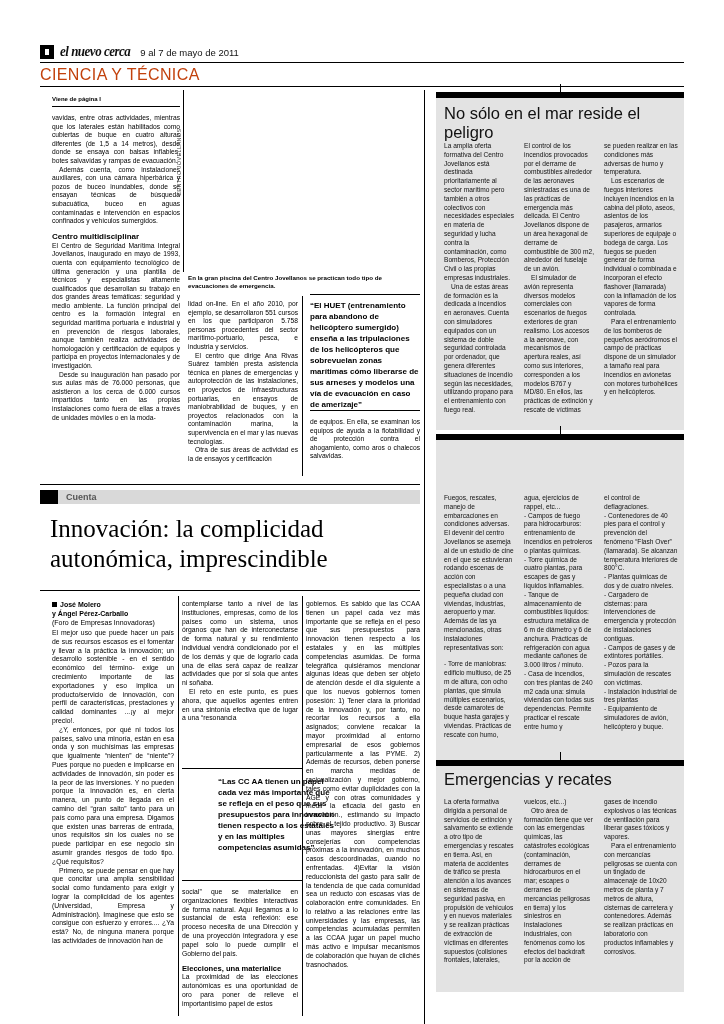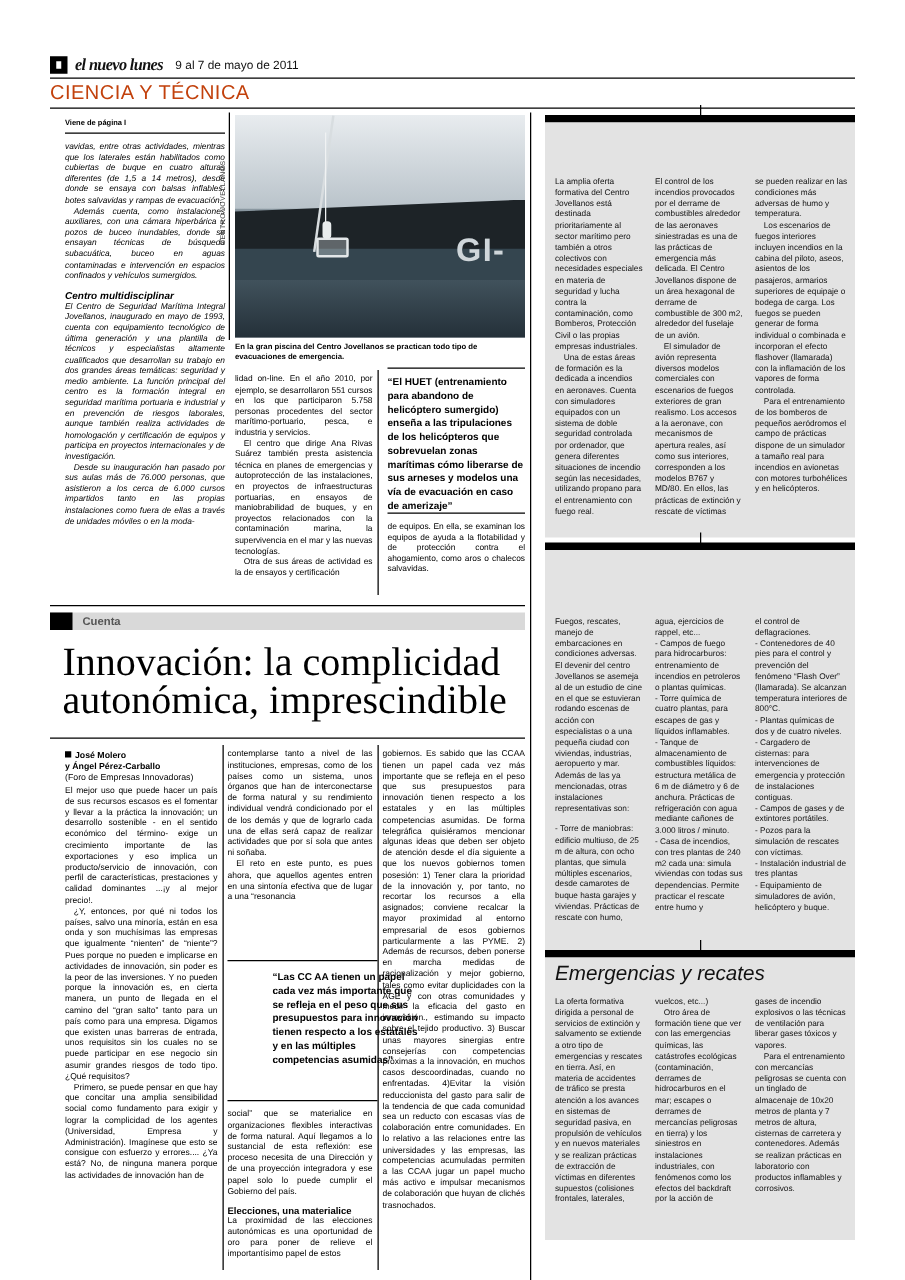--- a/index.html
+++ b/index.html
@@ -138,21 +138,21 @@
     position:absolute;left:40px;top:490px;width:380px;height:14px;
     background:#d9d9d9;
   }
   .tribuna-tag .blk{position:absolute;left:0;top:0;width:18px;height:14px;background:#000;}
   .tribuna-tag .lbl{
     position:absolute;left:26px;top:2px;font-size:9px;font-weight:bold;color:#555;
   }
   .tribuna-head{
     position:absolute;left:50px;top:514px;width:372px;
     font-family:"Liberation Serif",serif;
-    font-size:32px;line-height:30px;color:#000;
+    font-size:25px;line-height:30px;color:#000;
   }
   .tribuna-rule2{position:absolute;left:40px;top:590px;width:380px;height:1px;background:#000;}
 
   .byline{
     font-size:7px;font-weight:bold;line-height:9px;margin-bottom:2px;
   }
   .byline .sq{display:inline-block;width:5px;height:5px;background:#000;margin-right:3px;}
   .byline .org{font-weight:normal;}
 
   .tcol{
@@ -188,52 +188,41 @@
   .gb-col p.first{text-indent:0;}
   .gb-tick{position:absolute;width:1px;background:#000;}
 </style>
 </head>
 <body>
 
 <div class="page">
 
   <div class="masthead">
     <span class="mast-square"></span>
-    <span class="mast-logo">el nuevo lunes</span>
+    <span class="mast-logo">el nuevo cerca</span>
     <span class="mast-date">9 al 7 de mayo de 2011</span>
   </div>
   <div class="mast-rule"></div>
   <div class="section-title">CIENCIA Y TÉCNICA</div>
   <div class="section-rule"></div>
 
   <div class="colrule" style="left:183px;top:90px;height:182px;"></div>
   <div class="colrule" style="left:424px;top:90px;height:942px;"></div>
 
   <div class="viene">Viene de página I</div>
   <div class="viene-rule"></div>
 
-  <div class="newscol" style="left:52px;top:114px;width:128px;font-style:italic;">
+  <div class="newscol" style="left:52px;top:114px;width:128px;">
     <p class="first">vavidas, entre otras actividades, mientras que los laterales están habilitados como cubiertas de buque en cuatro alturas diferentes (de 1,5 a 14 metros), desde donde se ensaya con balsas inflables, botes salvavidas y rampas de evacuación.</p>
     <p>Además cuenta, como instalaciones auxiliares, con una cámara hiperbárica y pozos de buceo inundables, donde se ensayan técnicas de búsqueda subacuática, buceo en aguas contaminadas e intervención en espacios confinados y vehículos sumergidos.</p>
     <h3>Centro multidisciplinar</h3>
     <p class="first">El Centro de Seguridad Marítima Integral Jovellanos, inaugurado en mayo de 1993, cuenta con equipamiento tecnológico de última generación y una plantilla de técnicos y especialistas altamente cualificados que desarrollan su trabajo en dos grandes áreas temáticas: seguridad y medio ambiente. La función principal del centro es la formación integral en seguridad marítima portuaria e industrial y en prevención de riesgos laborales, aunque también realiza actividades de homologación y certificación de equipos y participa en proyectos internacionales y de investigación.</p>
     <p>Desde su inauguración han pasado por sus aulas más de 76.000 personas, que asistieron a los cerca de 6.000 cursos impartidos tanto en las propias instalaciones como fuera de ellas a través de unidades móviles o en la moda-</p>
   </div>
 
-  <div class="photo">
-    <div class="sky"></div>
-    <div class="hull"></div>
-    <div class="hull2"></div>
-    <div class="water"></div>
-    <div class="crane"></div>
-    <div class="cable"></div>
-    <div class="basket"></div>
-    <div class="figure"></div>
-    <div class="gi">GI-</div>
-  </div>
   <div class="photo-credit">CENTRO JOVELLANOS</div>
   <div class="photo-caption">En la gran piscina del Centro Jovellanos se practican todo tipo de evacuaciones de emergencia.</div>
 
   <div class="colrule" style="left:302px;top:296px;height:180px;"></div>
   <div class="newscol" style="left:188px;top:300px;width:110px;">
     <p class="first">lidad on-line. En el año 2010, por ejemplo, se desarrollaron 551 cursos en los que participaron 5.758 personas procedentes del sector marítimo-portuario, pesca, e industria y servicios.</p>
     <p>El centro que dirige Ana Rivas Suárez también presta asistencia técnica en planes de emergencias y autoprotección de las instalaciones, en proyectos de infraestructuras portuarias, en ensayos de maniobrabilidad de buques, y en proyectos relacionados con la contaminación marina, la supervivencia en el mar y las nuevas tecnologías.</p>
     <p>Otra de sus áreas de actividad es la de ensayos y certificación</p>
   </div>
 
@@ -282,20 +271,21 @@
     <p class="first">La proximidad de las elecciones autonómicas es una oportunidad de oro para poner de relieve el importantísimo papel de estos</p>
   </div>
 
   <div class="tcol" style="left:306px;top:600px;width:114px;">
     <p class="first">gobiernos. Es sabido que las CCAA tienen un papel cada vez más importante que se refleja en el peso que sus presupuestos para innovación tienen respecto a los estatales y en las múltiples competencias asumidas. De forma telegráfica quisiéramos mencionar algunas ideas que deben ser objeto de atención desde el día siguiente a que los nuevos gobiernos tomen posesión: 1) Tener clara la prioridad de la innovación y, por tanto, no recortar los recursos a ella asignados; conviene recalcar la mayor proximidad al entorno empresarial de esos gobiernos particularmente a las PYME. 2) Además de recursos, deben ponerse en marcha medidas de racionalización y mejor gobierno, tales como evitar duplicidades con la AGE y con otras comunidades y medir la eficacia del gasto en innovación., estimando su impacto sobre el tejido productivo. 3) Buscar unas mayores sinergias entre consejerías con competencias próximas a la innovación, en muchos casos descoordinadas, cuando no enfrentadas. 4)Evitar la visión reduccionista del gasto para salir de la tendencia de que cada comunidad sea un reducto con escasas vías de colaboración entre comunidades. En lo relativo a las relaciones entre las universidades y las empresas, las competencias acumuladas permiten a las CCAA jugar un papel mucho más activo e impulsar mecanismos de colaboración que huyan de clichés trasnochados.</p>
   </div>
 
   <div class="gb-topbar" style="left:436px;top:92px;width:248px;"></div>
   <div class="gb-tick" style="left:560px;top:84px;height:10px;"></div>
   <div class="greybox" style="left:436px;top:98px;width:248px;height:332px;"></div>
+  <div class="gb-head" style="left:444px;top:104px;width:236px;">No sólo en el mar reside el peligro</div>
   <div class="gb-col" style="left:444px;top:142px;width:70px;">
     <p class="first">La amplia oferta formativa del Centro Jovellanos está destinada prioritariamente al sector marítimo pero también a otros colectivos con necesidades especiales en materia de seguridad y lucha contra la contaminación, como Bomberos, Protección Civil o las propias empresas industriales.</p>
     <p>Una de estas áreas de formación es la dedicada a incendios en aeronaves. Cuenta con simuladores equipados con un sistema de doble seguridad controlada por ordenador, que genera diferentes situaciones de incendio según las necesidades, utilizando propano para el entrenamiento con fuego real.</p>
   </div>
   <div class="gb-col" style="left:524px;top:142px;width:70px;">
     <p class="first">El control de los incendios provocados por el derrame de combustibles alrededor de las aeronaves siniestradas es una de las prácticas de emergencia más delicada. El Centro Jovellanos dispone de un área hexagonal de derrame de combustible de 300 m2, alrededor del fuselaje de un avión.</p>
     <p>El simulador de avión representa diversos modelos comerciales con escenarios de fuegos exteriores de gran realismo. Los accesos a la aeronave, con mecanismos de apertura reales, así como sus interiores, corresponden a los modelos B767 y MD/80. En ellos, las prácticas de extinción y rescate de víctimas</p>
   </div>
   <div class="gb-col" style="left:604px;top:142px;width:74px;">
     <p class="first">se pueden realizar en las condiciones más adversas de humo y temperatura.</p>
@@ -324,21 +314,21 @@
     <p class="first">- Cargadero de cisternas: para intervenciones de emergencia y protección de instalaciones contiguas.</p>
     <p class="first">- Campos de gases y de extintores portátiles.</p>
     <p class="first">- Pozos para la simulación de rescates con víctimas.</p>
     <p class="first">- Instalación industrial de tres plantas</p>
     <p class="first">- Equipamiento de simuladores de avión, helicóptero y buque.</p>
   </div>
 
   <div class="gb-topbar" style="left:436px;top:760px;width:248px;"></div>
   <div class="gb-tick" style="left:560px;top:752px;height:10px;"></div>
   <div class="greybox" style="left:436px;top:766px;width:248px;height:226px;"></div>
-  <div class="gb-head" style="left:444px;top:770px;width:236px;font-style:italic;">Emergencias y recates</div>
+  <div class="gb-head" style="left:444px;top:770px;width:236px;">Emergencias y recates</div>
   <div class="gb-col" style="left:444px;top:798px;width:70px;">
     <p class="first">La oferta formativa dirigida a personal de servicios de extinción y salvamento se extiende a otro tipo de emergencias y rescates en tierra. Así, en materia de accidentes de tráfico se presta atención a los avances en sistemas de seguridad pasiva, en propulsión de vehículos y en nuevos materiales y se realizan prácticas de extracción de víctimas en diferentes supuestos (colisiones frontales, laterales,</p>
   </div>
   <div class="gb-col" style="left:524px;top:798px;width:70px;">
     <p class="first">vuelcos, etc...)</p>
     <p>Otro área de formación tiene que ver con las emergencias químicas, las catástrofes ecológicas (contaminación, derrames de hidrocarburos en el mar; escapes o derrames de mercancías peligrosas en tierra) y los siniestros en instalaciones industriales, con fenómenos como los efectos del backdraft por la acción de</p>
   </div>
   <div class="gb-col" style="left:604px;top:798px;width:74px;">
     <p class="first">gases de incendio explosivos o las técnicas de ventilación para liberar gases tóxicos y vapores.</p>
     <p>Para el entrenamiento con mercancías peligrosas se cuenta con un tinglado de almacenaje de 10x20 metros de planta y 7 metros de altura, cisternas de carretera y contenedores. Además se realizan prácticas en laboratorio con productos inflamables y corrosivos.</p>

